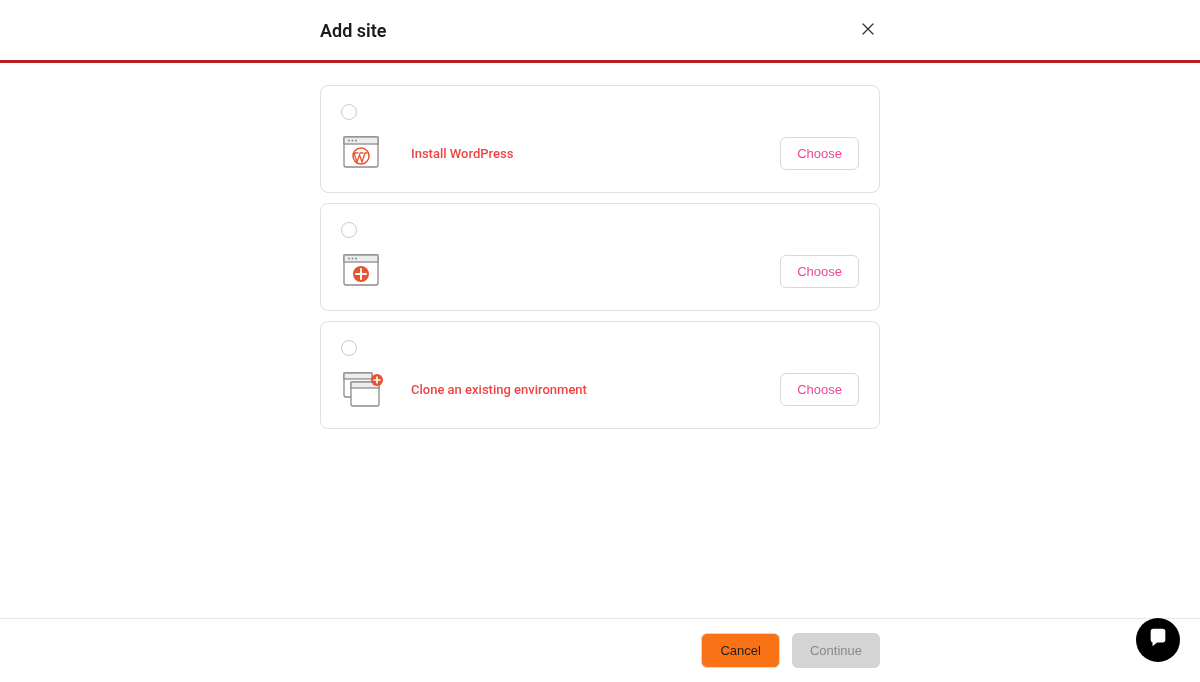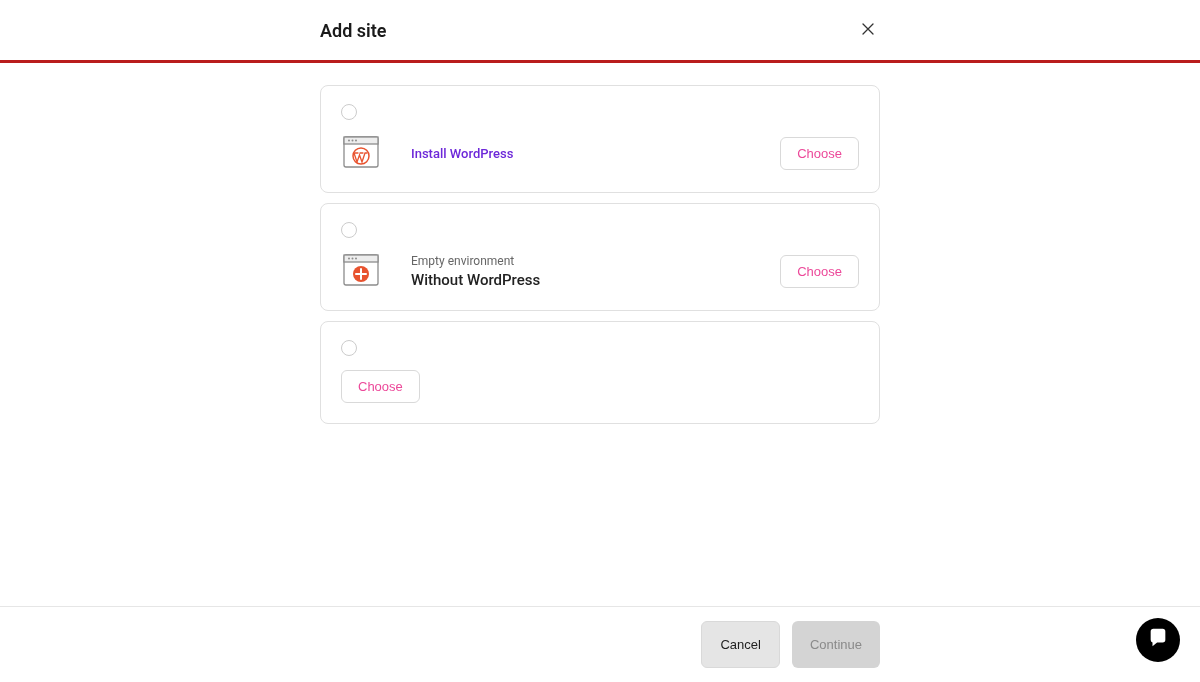--- a/index.html
+++ b/index.html
@@ -81,21 +81,21 @@
     flex-direction: column;
     gap: 3px;
   }
   .option-eyebrow {
     font-size: 12px;
     color: #666;
   }
   .option-title {
     font-size: 13px;
     font-weight: 500;
-    color: #6d28d9;
+    color: #ef4444;
   }
   .option-title-large {
     font-size: 15px;
     font-weight: 500;
     color: #222;
   }
   .choose-btn {
     border: 1px solid #d9d9d9;
     background: #fff;
     border-radius: 6px;
@@ -116,33 +116,33 @@
     justify-content: center;
   }
   .footer-inner {
     width: 560px;
     display: flex;
     justify-content: flex-end;
     gap: 12px;
   }
   .btn-cancel {
     border: 1px solid #d9d9d9;
-    background: #e5e5e5;
+    background: #f97316;
     border-radius: 6px;
     padding: 9px 18px;
     font-size: 13px;
     font-weight: 500;
     color: #222;
     cursor: pointer;
   }
   .btn-continue {
     border: none;
     background: #d4d4d4;
     border-radius: 6px;
-    padding: 16px 18px;
+    padding: 4px 18px;
     font-size: 13px;
     font-weight: 500;
     color: #8a8a8a;
     cursor: default;
   }
   .chat-widget {
     position: absolute;
     bottom: 20px;
     right: 20px;
     width: 44px;
@@ -204,32 +204,43 @@
           <svg width="42" height="38" viewBox="0 0 42 38">
             <rect x="3" y="3" width="34" height="30" rx="2" fill="#fff" stroke="#8c8c8c" stroke-width="1.3"></rect>
             <rect x="3" y="3" width="34" height="7" fill="#ededed" stroke="#8c8c8c" stroke-width="1.3"></rect>
             <circle cx="8" cy="6.5" r="1" fill="#8c8c8c"></circle>
             <circle cx="11.5" cy="6.5" r="1" fill="#8c8c8c"></circle>
             <circle cx="15" cy="6.5" r="1" fill="#8c8c8c"></circle>
             <circle cx="20" cy="22" r="8" fill="#e8532f"></circle>
             <path d="M20 17 v10 M15 22 h10" stroke="#fff" stroke-width="2" stroke-linecap="round"></path>
           </svg>
         </div>
-        <div class="option-text">
-          <span class="option-eyebrow">Empty environment</span>
-          <span class="option-title-large">Without WordPress</span>
-        </div>
       </div>
       <button class="choose-btn">Choose</button>
     </div>
   </div>
 
   <div class="option-card">
     <div class="radio-circle"></div>
     <div class="option-body">
+      <div class="option-left">
+        <div class="option-icon">
+          <svg width="42" height="38" viewBox="0 0 42 38">
+            <rect x="3" y="3" width="28" height="24" rx="2" fill="#fff" stroke="#8c8c8c" stroke-width="1.3"></rect>
+            <rect x="3" y="3" width="28" height="6" fill="#ededed" stroke="#8c8c8c" stroke-width="1.3"></rect>
+            <rect x="10" y="12" width="28" height="24" rx="2" fill="#fff" stroke="#8c8c8c" stroke-width="1.3"></rect>
+            <rect x="10" y="12" width="28" height="6" fill="#ededed" stroke="#8c8c8c" stroke-width="1.3"></rect>
+            <circle cx="36" cy="10" r="6" fill="#e8532f"></circle>
+            <path d="M36 7 v6 M33 10 h6" stroke="#fff" stroke-width="1.6" stroke-linecap="round"></path>
+          </svg>
+        </div>
+        <div class="option-text">
+          <span class="option-title">Clone an existing environment</span>
+        </div>
+      </div>
       <button class="choose-btn">Choose</button>
     </div>
   </div>
 
 </div>
 
 <div class="footer">
   <div class="footer-inner">
     <button class="btn-cancel">Cancel</button>
     <button class="btn-continue">Continue</button>

